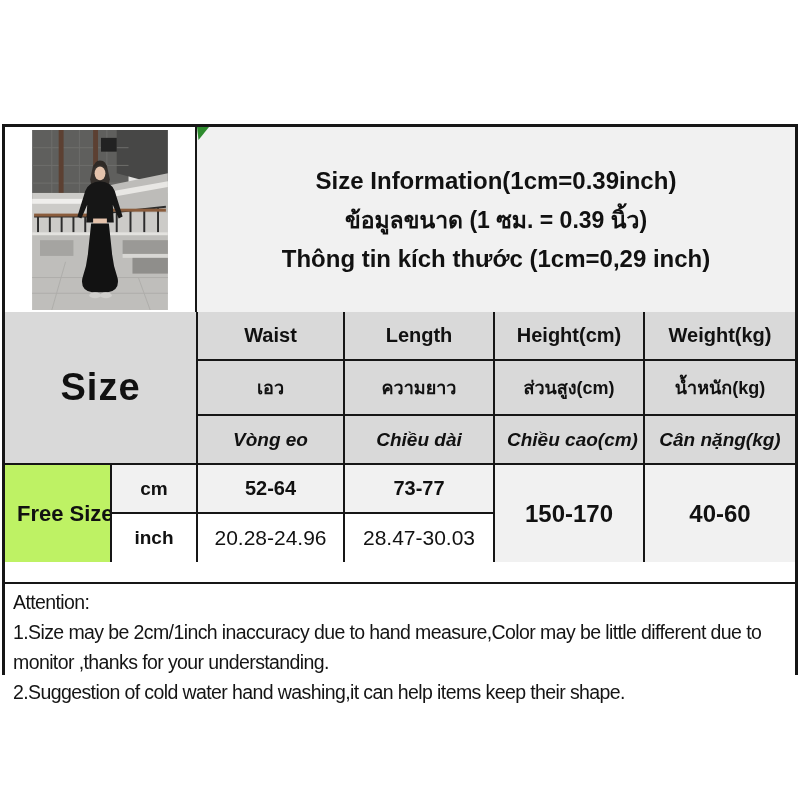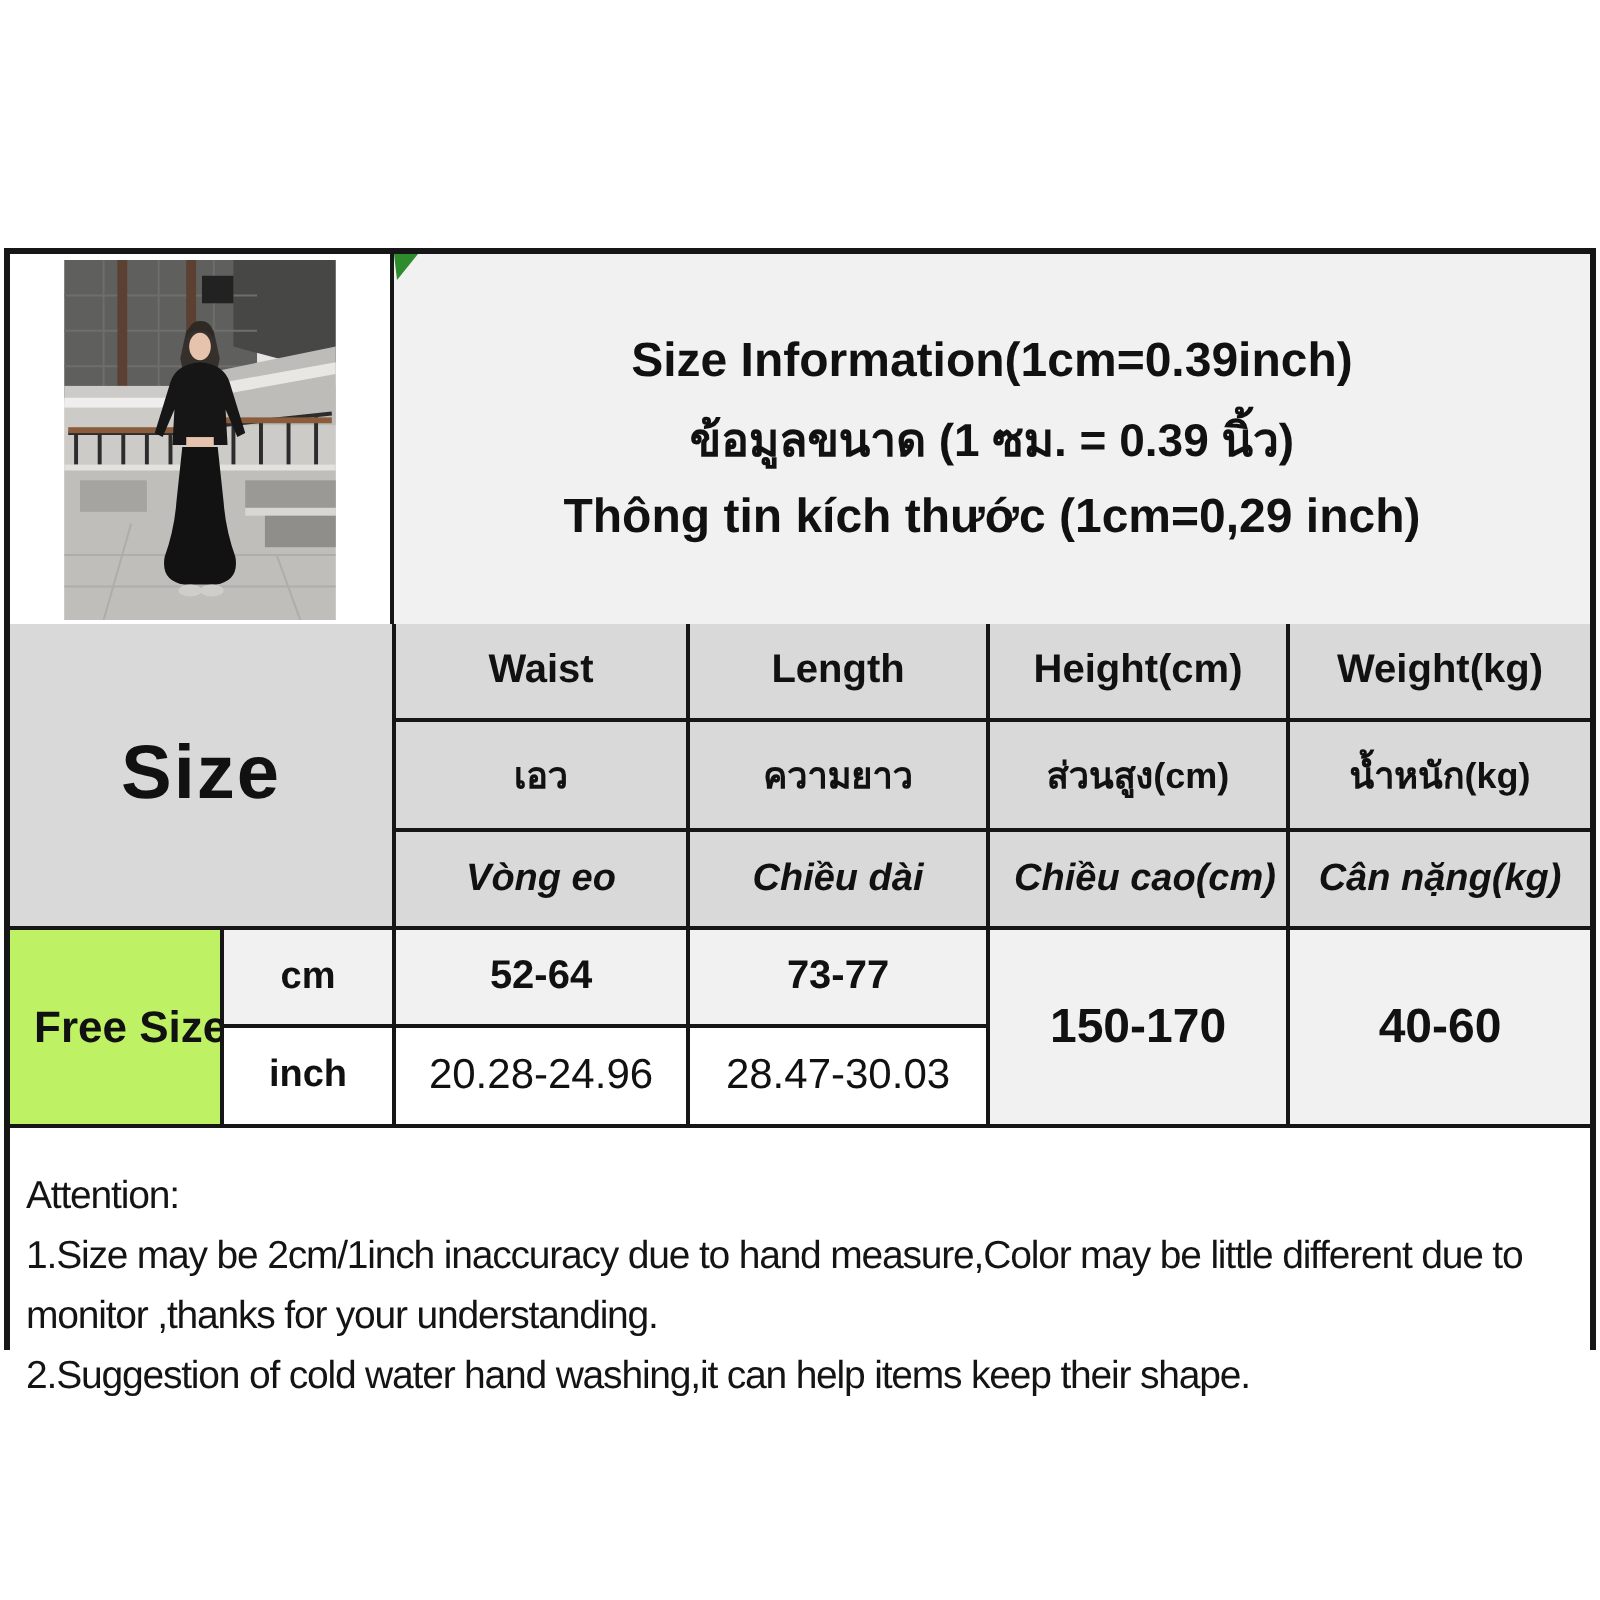--- a/index.html
+++ b/index.html
@@ -52,22 +52,22 @@
   td.freesize-cell{background:#bef264;font-size:22px;font-weight:bold;}
   td.unit-cell{font-size:19px;font-weight:bold;}
   td.bg-lite{background:#f1f1f1;}
   td.bg-white{background:#ffffff;}
   td.val-cm{font-size:20px;font-weight:bold;}
   td.val-in{font-size:21px;font-weight:normal;}
   td.val-span{font-size:24px;font-weight:bold;}
   
   .attention{
     flex:1;box-sizing:border-box;border-top:2px solid #161616;background:#fff;
-    padding:19px 8px 0 8px;
-    font-size:19.5px;letter-spacing:-0.6px;line-height:30px;color:#141414;
+    padding:3px 8px 0 8px;
+    font-size:19.5px;letter-spacing:-0.6px;line-height:30px;color:#141414;margin-top:20px;
   }
   .attention p{margin:0;}
 </style>
 </head>
 <body>
 
 <div class="sheet">
 
   <div class="top-row">
     <div class="photo-col">

